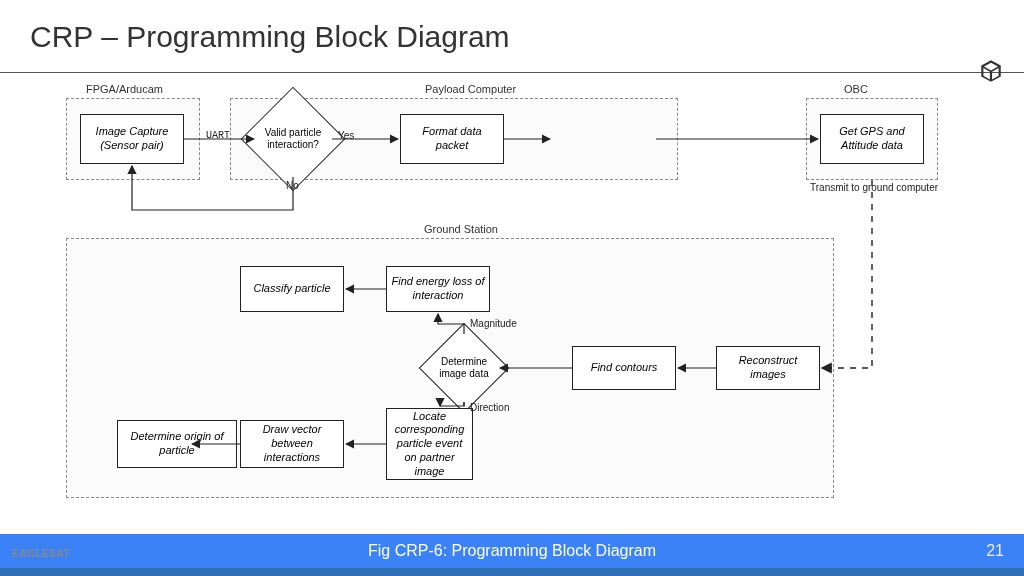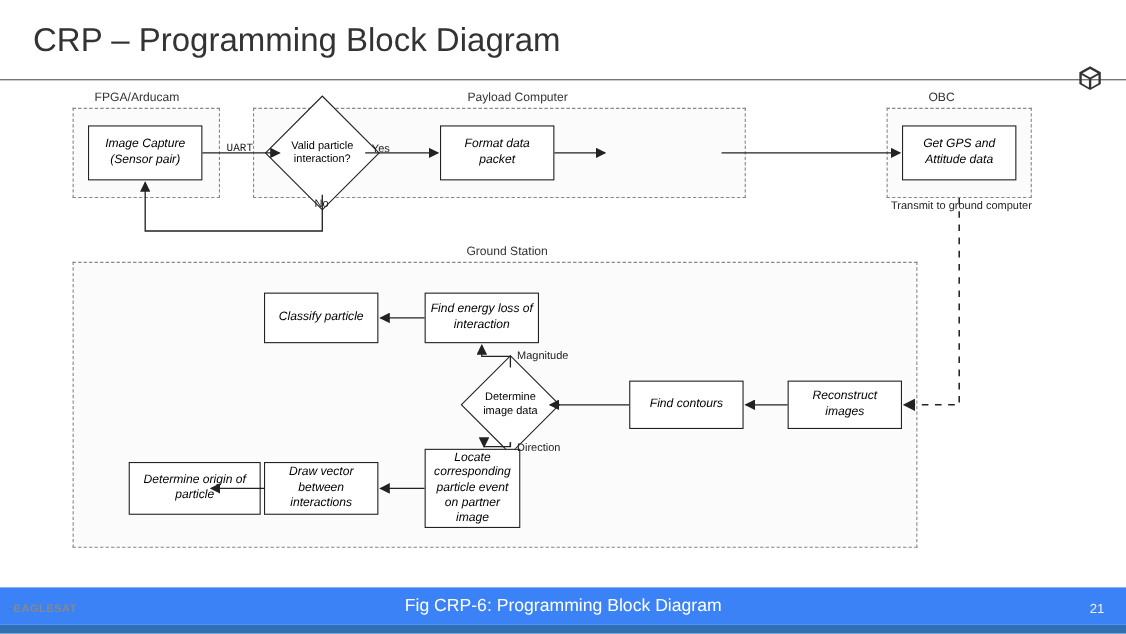--- a/index.html
+++ b/index.html
@@ -103,21 +103,21 @@
     bottom: 0;
     width: 1024px;
     height: 8px;
     background: #2f6fb3;
   }
   .page-num {
     position: absolute;
     right: 20px;
     bottom: 16px;
     color: #eee;
-    font-size: 12px;
+    font-size: 16px;
     z-index: 10;
   }
   .logo {
     position: absolute;
     left: 8px;
     bottom: 10px;
     width: 62px;
     height: 26px;
     z-index: 10;
     display: flex;

